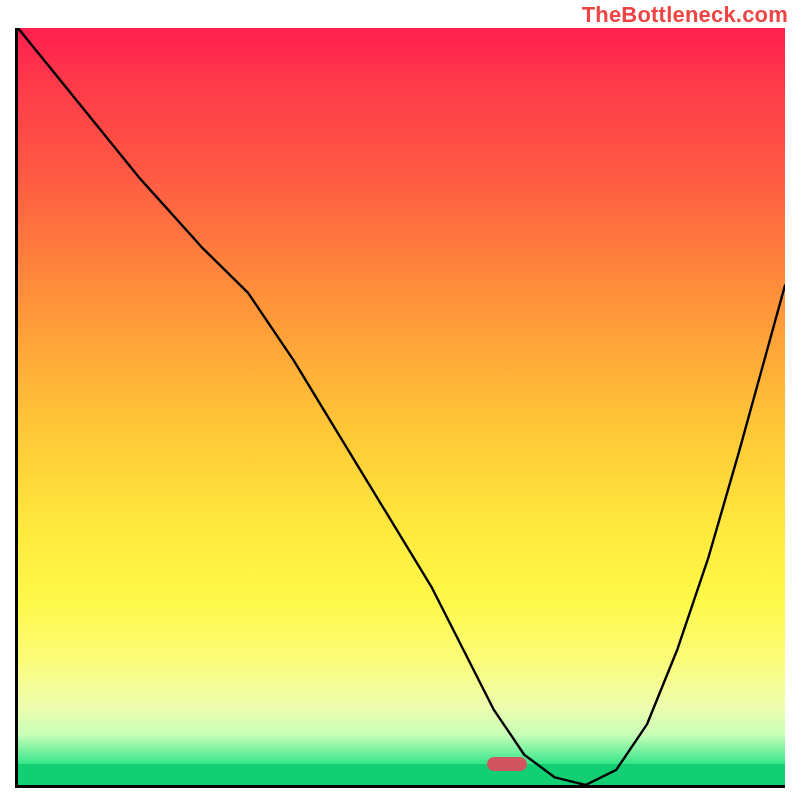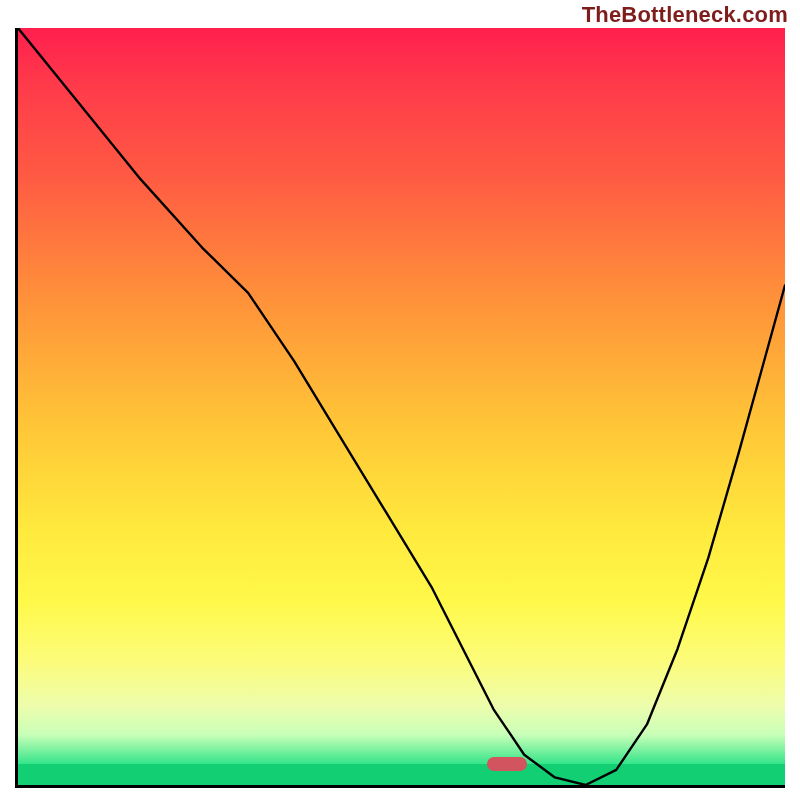--- a/index.html
+++ b/index.html
@@ -15,21 +15,21 @@
     position: relative;
     width: 800px;
     height: 800px;
   }
   .watermark {
     position: absolute;
     top: 2px;
     right: 12px;
     font-size: 22px;
     font-weight: 600;
-    color: #7f1d1d;
+    color: #ef4444;
     letter-spacing: 0.2px;
   }
   .plot {
     position: absolute;
     left: 15px;
     top: 28px;
     width: 770px;
     height: 760px;
     border-left: 3px solid #000;
     border-bottom: 3px solid #000;

